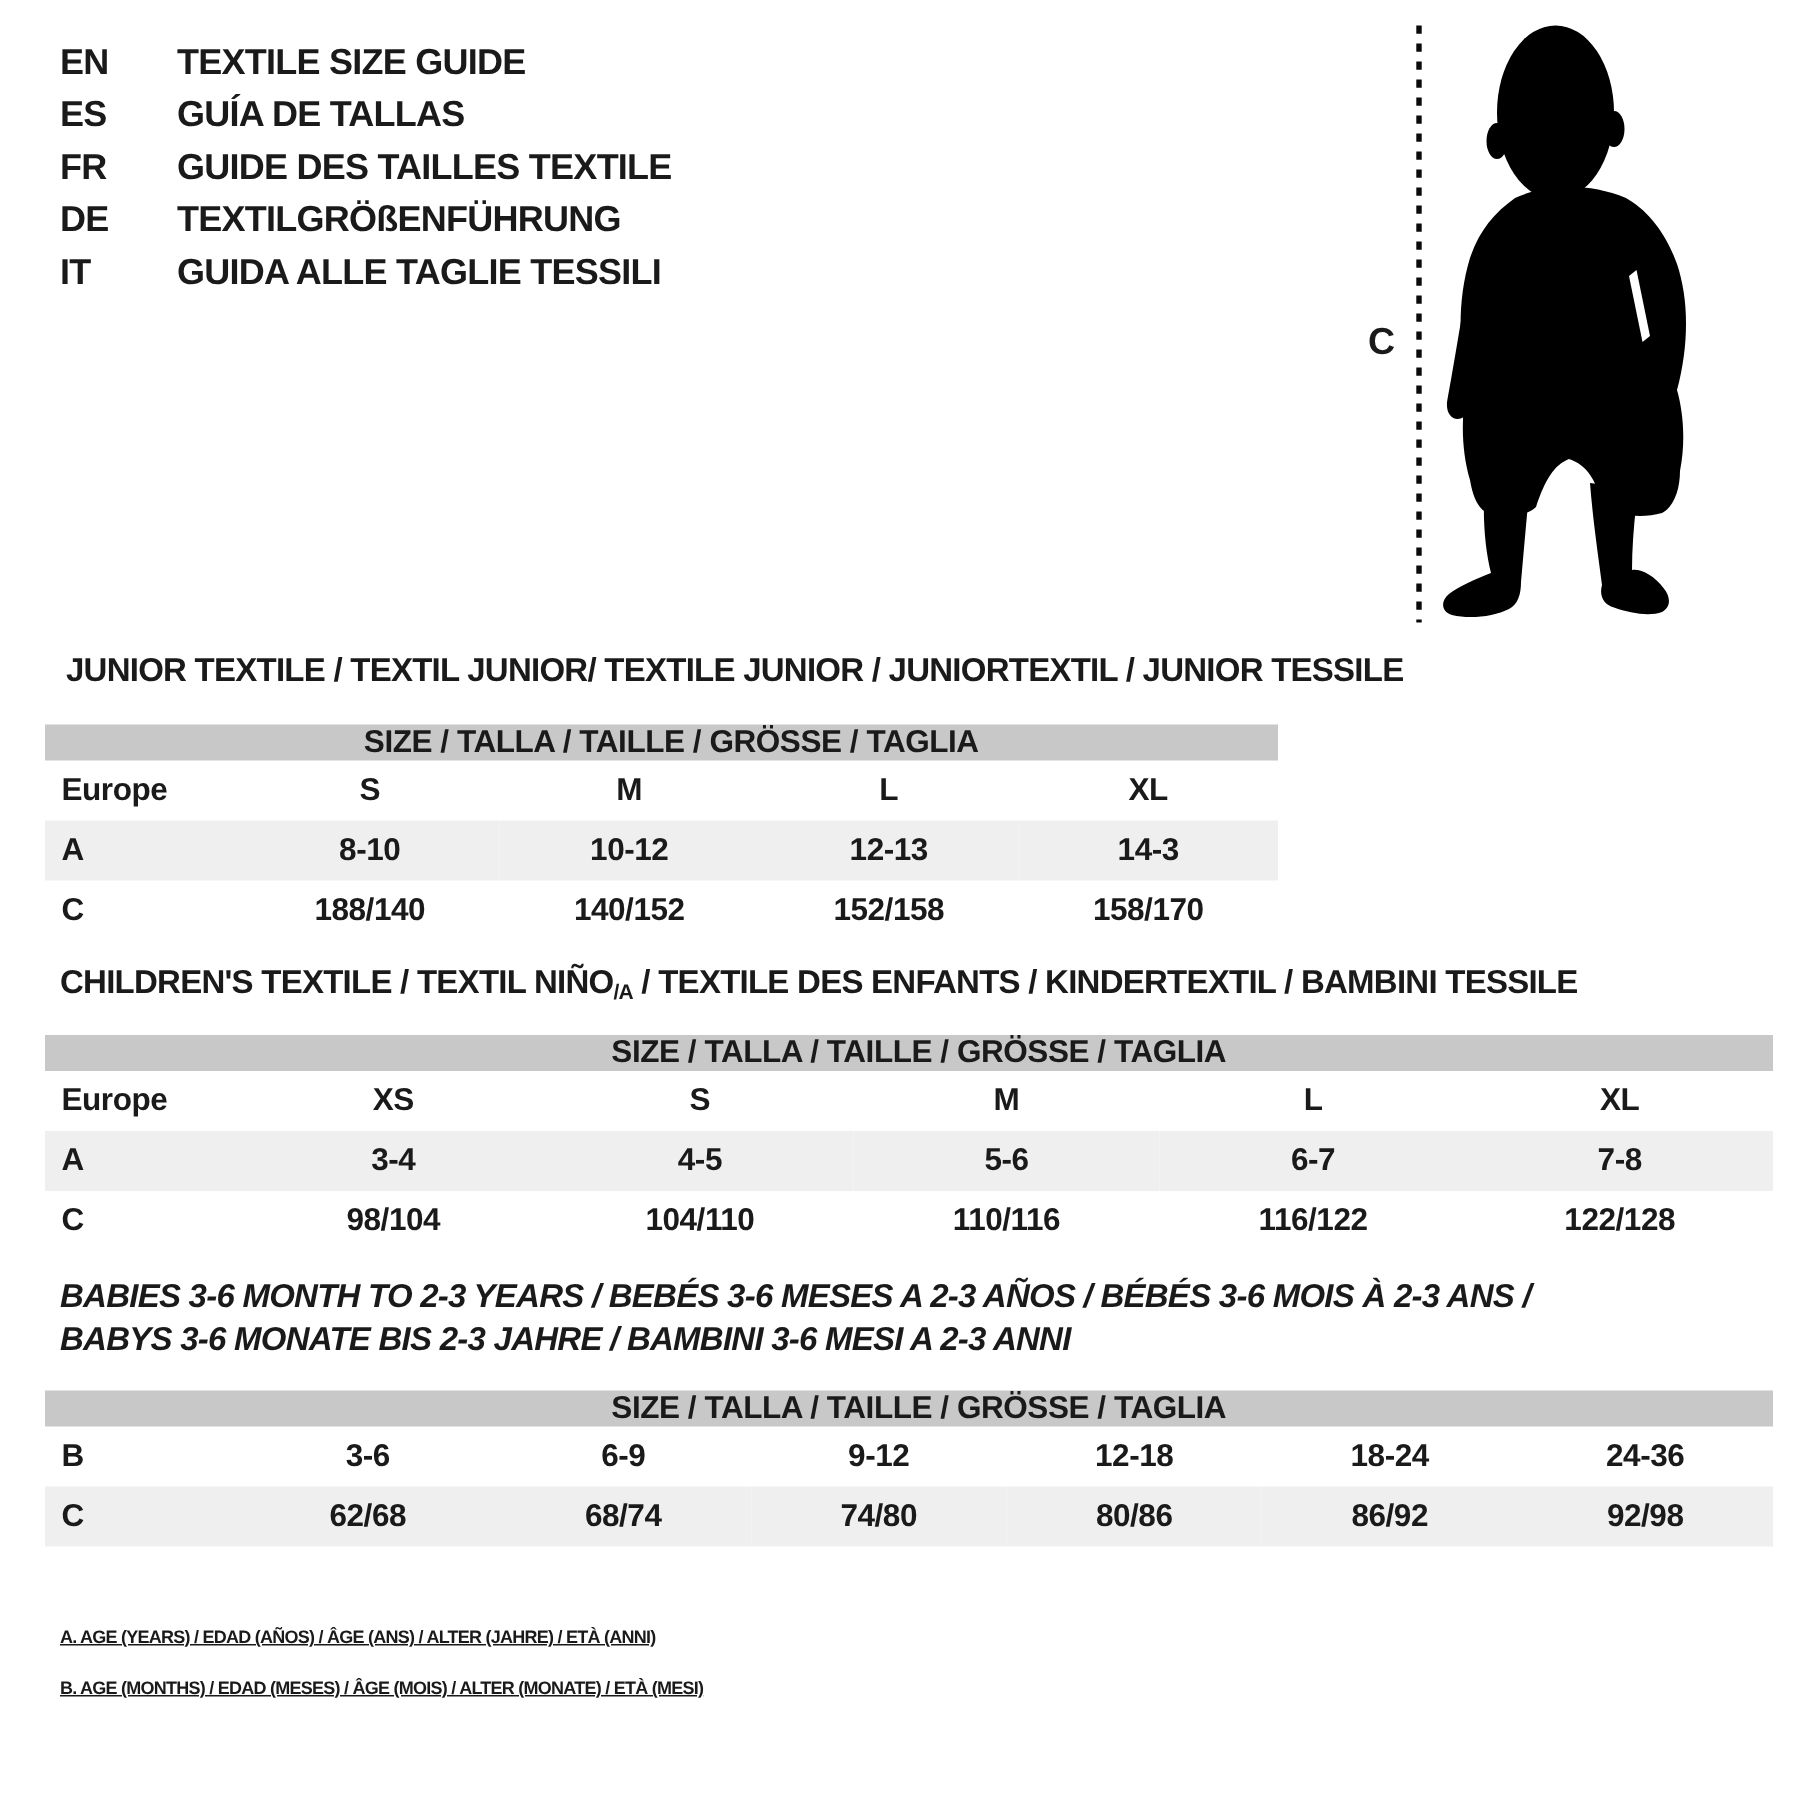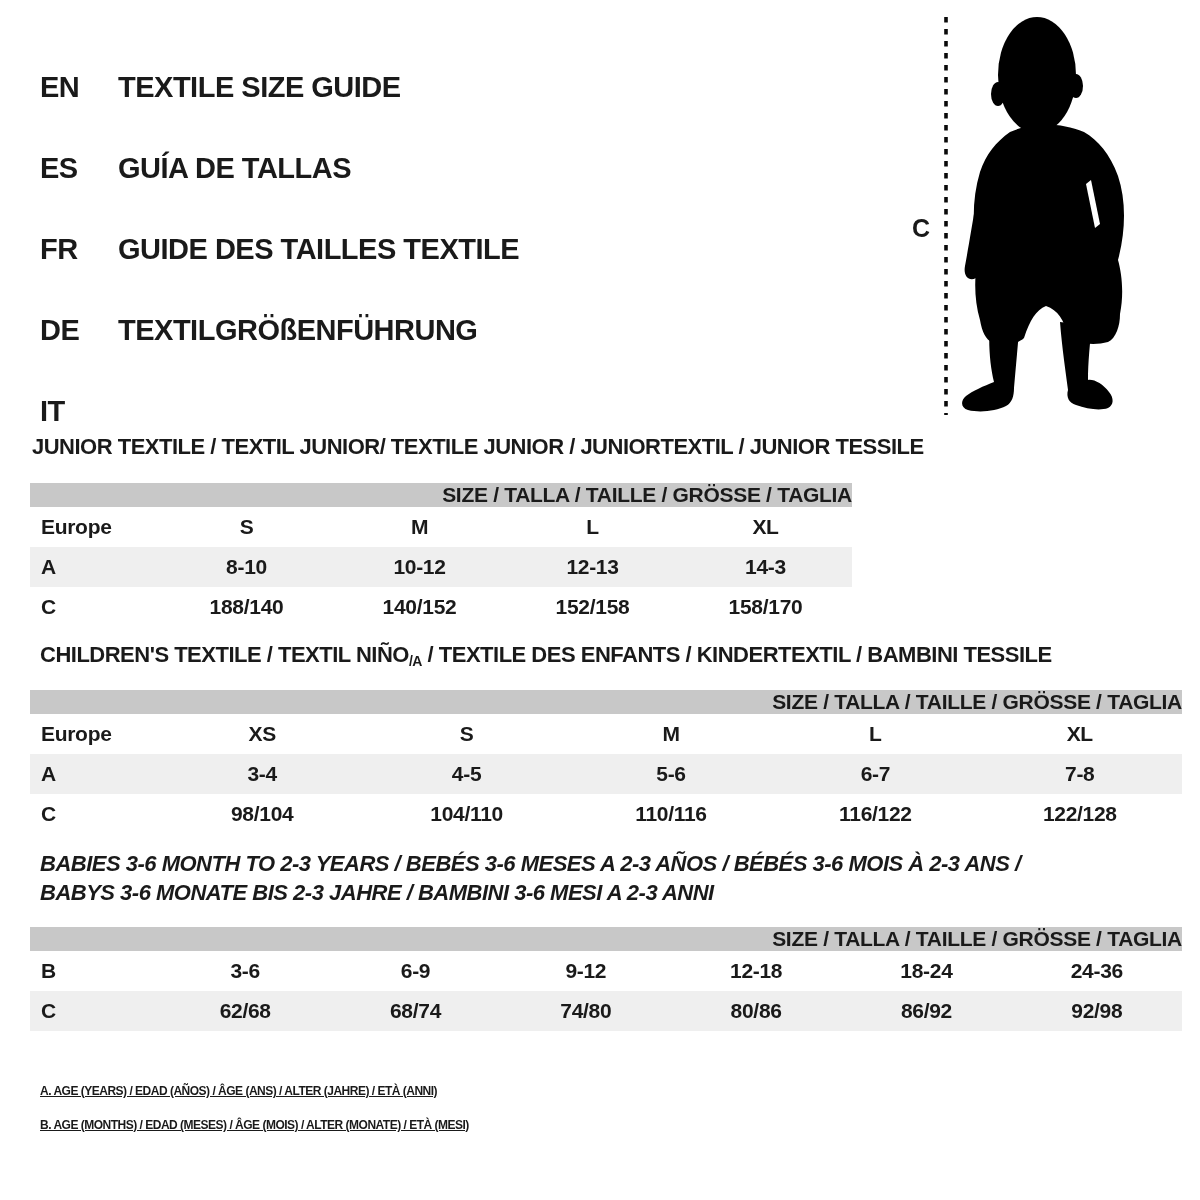--- a/index.html
+++ b/index.html
@@ -6,46 +6,46 @@
   body{
     width:1200px;height:1200px;position:relative;overflow:hidden;
     background:#ffffff;color:#1a1a1a;
     font-family:"Liberation Sans", sans-serif;
     font-weight:bold;letter-spacing:-0.5px;
   }
   .abs{position:absolute;}
 
   
   .lang-block{left:40px;top:24px;}
-  .lang-row{display:flex;line-height:35px;font-size:29px;margin-top:46px;}
+  .lang-row{display:flex;line-height:35px;font-size:24px;}
   .lang-code{width:78px;}
 
   
   .dash-line-svg{left:942px;top:14px;}
   .c-label{left:912px;top:214px;font-size:25px;}
   .toddler-svg{left:960px;top:14px;}
 
   
   .section-title{font-size:22px;white-space:nowrap;}
-  .junior-title{left:32px;top:434px;}
+  .junior-title{left:44px;top:434px;}
   .children-title{left:40px;top:642px;}
   .babies-title{left:40px;top:849px;line-height:29px;font-style:italic;}
   .sub-a{font-size:14px;vertical-align:-4px;}
 
   
   table.size-table{border-collapse:collapse;table-layout:fixed;}
   .t-junior{left:30px;top:483px;width:822px;}
   .t-children{left:30px;top:690px;width:1152px;}
   .t-babies{left:30px;top:927px;width:1152px;}
   .size-table td{
     height:40px;padding:0;text-align:center;
     font-size:21px;letter-spacing:-0.3px;vertical-align:middle;
   }
   .size-table tr.bar-row td{
-    background:#c8c8c8;text-align:right;padding-left:13px;height:20px;
+    background:#c8c8c8;text-align:center;padding-left:13px;height:20px;
   }
   .size-table td.lbl{text-align:left;padding-left:11px;}
   .size-table tr.shade td{background:#efefef;}
   col.col-label{width:130px;}
 
   
   .footer-notes{left:40px;top:1074px;font-size:12px;line-height:34px;white-space:nowrap;text-decoration:underline;}
 </style>
 </head>
 <body>
@@ -62,20 +62,21 @@
   <div class="lang-row">
     <span class="lang-code">FR</span>
     <span class="lang-label">GUIDE DES TAILLES TEXTILE</span>
   </div>
   <div class="lang-row">
     <span class="lang-code">DE</span>
     <span class="lang-label">TEXTILGRÖßENFÜHRUNG</span>
   </div>
   <div class="lang-row">
     <span class="lang-code">IT</span>
+    <span class="lang-label">GUIDA ALLE TAGLIE TESSILI</span>
   </div>
 </div>
 
 <svg class="abs dash-line-svg" width="8" height="404" viewBox="0 0 8 404">
   <line x1="4" y1="3" x2="4" y2="401" stroke="#0a0a0a" stroke-width="3.6" stroke-dasharray="5.5 6.5"></line>
 </svg>
 
 <span class="abs c-label">C</span>
 
 <svg class="abs toddler-svg" width="182" height="404" viewBox="0 0 182 404">

